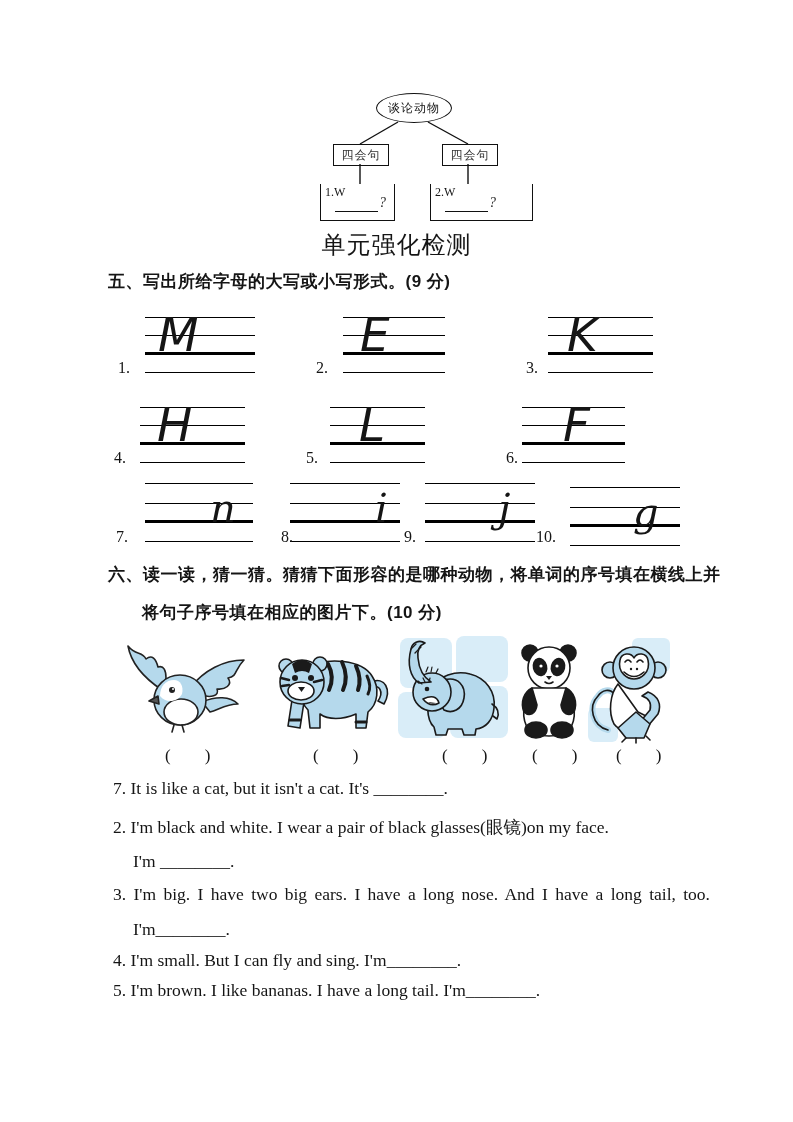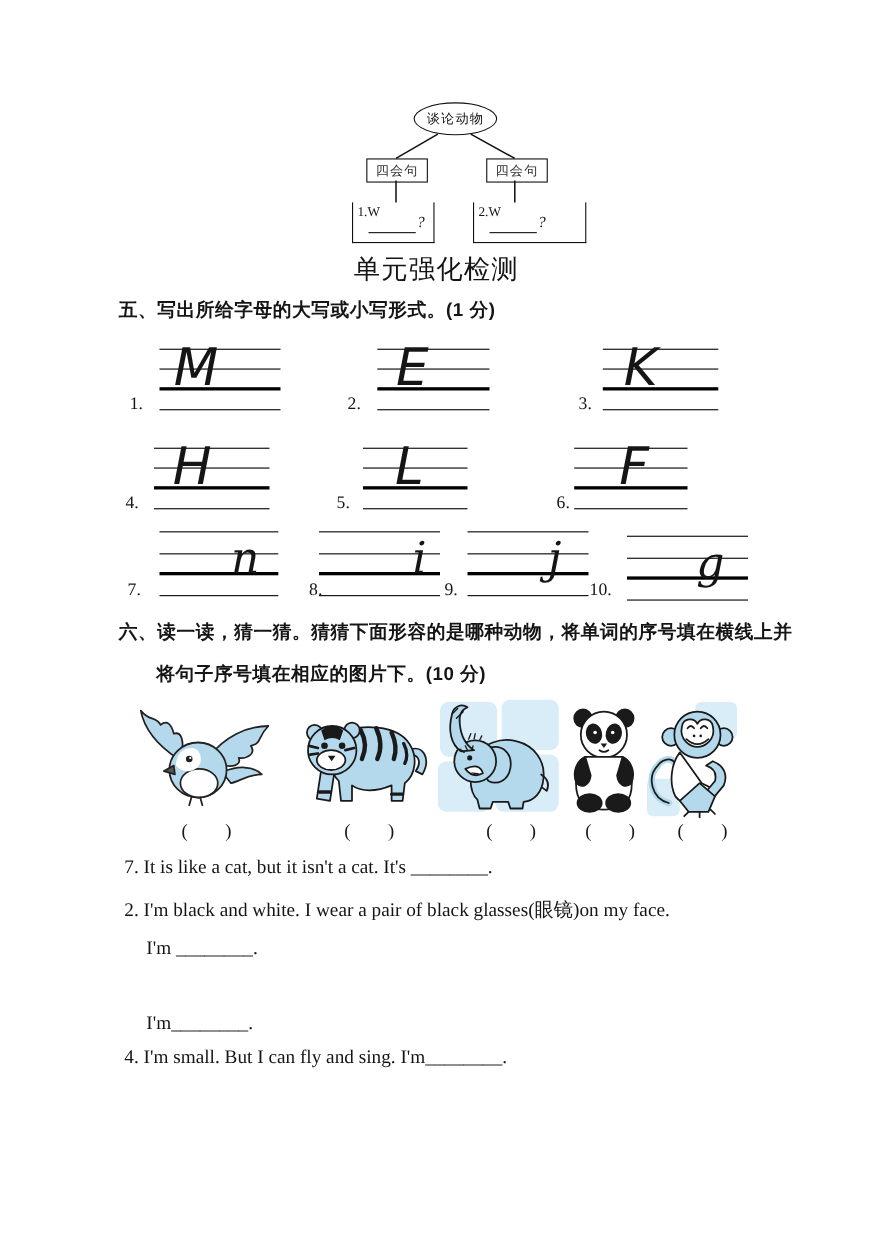--- a/index.html
+++ b/index.html
@@ -60,21 +60,21 @@
     <span class="bb-q" style="left:58px;top:11px;">?</span>
   </div>
   <div class="abs bigbox" style="left:430px;top:184px;width:73px;height:36px;padding-left:28px;">
     <span class="bb-prefix">2.W</span>
     <div class="bb-line" style="left:14px;top:27px;width:43px;"></div>
     <span class="bb-q" style="left:58px;top:11px;">?</span>
   </div>
 
   <div class="abs title">单元强化检测</div>
 
-  <div class="abs h-cn" style="left:108px;top:270px;">五、写出所给字母的大写或小写形式。(1 分)</div>
+  <div class="abs h-cn" style="left:108px;top:270px;">五、写出所给字母的大写或小写形式。(9 分)</div>
 
   <div class="staff" style="left:145px;top:317px;width:110px;height:56px;">
     <div class="sl" style="top:0;"></div>
       <div class="sl" style="top:18px;"></div>
     <div class="sl thick" style="top:35px;"></div>
       <div class="sl" style="top:55px;"></div>
     <span class="letter-upper" style="left:13px;top:-6px;">M</span>
   </div>
   <span class="num" style="left:118px;top:359px;">1.</span>
 
@@ -265,16 +265,18 @@
 
   <span class="paren" style="left:165px;">(        )</span>
   <span class="paren" style="left:313px;">(        )</span>
   <span class="paren" style="left:442px;">(        )</span>
   <span class="paren" style="left:532px;">(        )</span>
   <span class="paren" style="left:616px;">(        )</span>
 
   <div class="abs sent" style="top:778px;">7. It is like a cat, but it isn't a cat. It's ________.</div>
   <div class="abs sent" style="top:815px;">2. I'm black and white. I wear a pair of black glasses(眼镜)on my face.</div>
   <div class="abs sent cont" style="top:851px;">I'm ________.</div>
+  <div class="abs sent just" style="top:884px;">3. I'm big. I have two big ears. I have a long nose. And I have a long tail, too.</div>
   <div class="abs sent cont" style="top:919px;">I'm________.</div>
   <div class="abs sent" style="top:950px;">4. I'm small. But I can fly and sing. I'm________.</div>
+  <div class="abs sent" style="top:980px;">5. I'm brown. I like bananas. I have a long tail. I'm________.</div>
 
 </div>
 
 </body></html>

